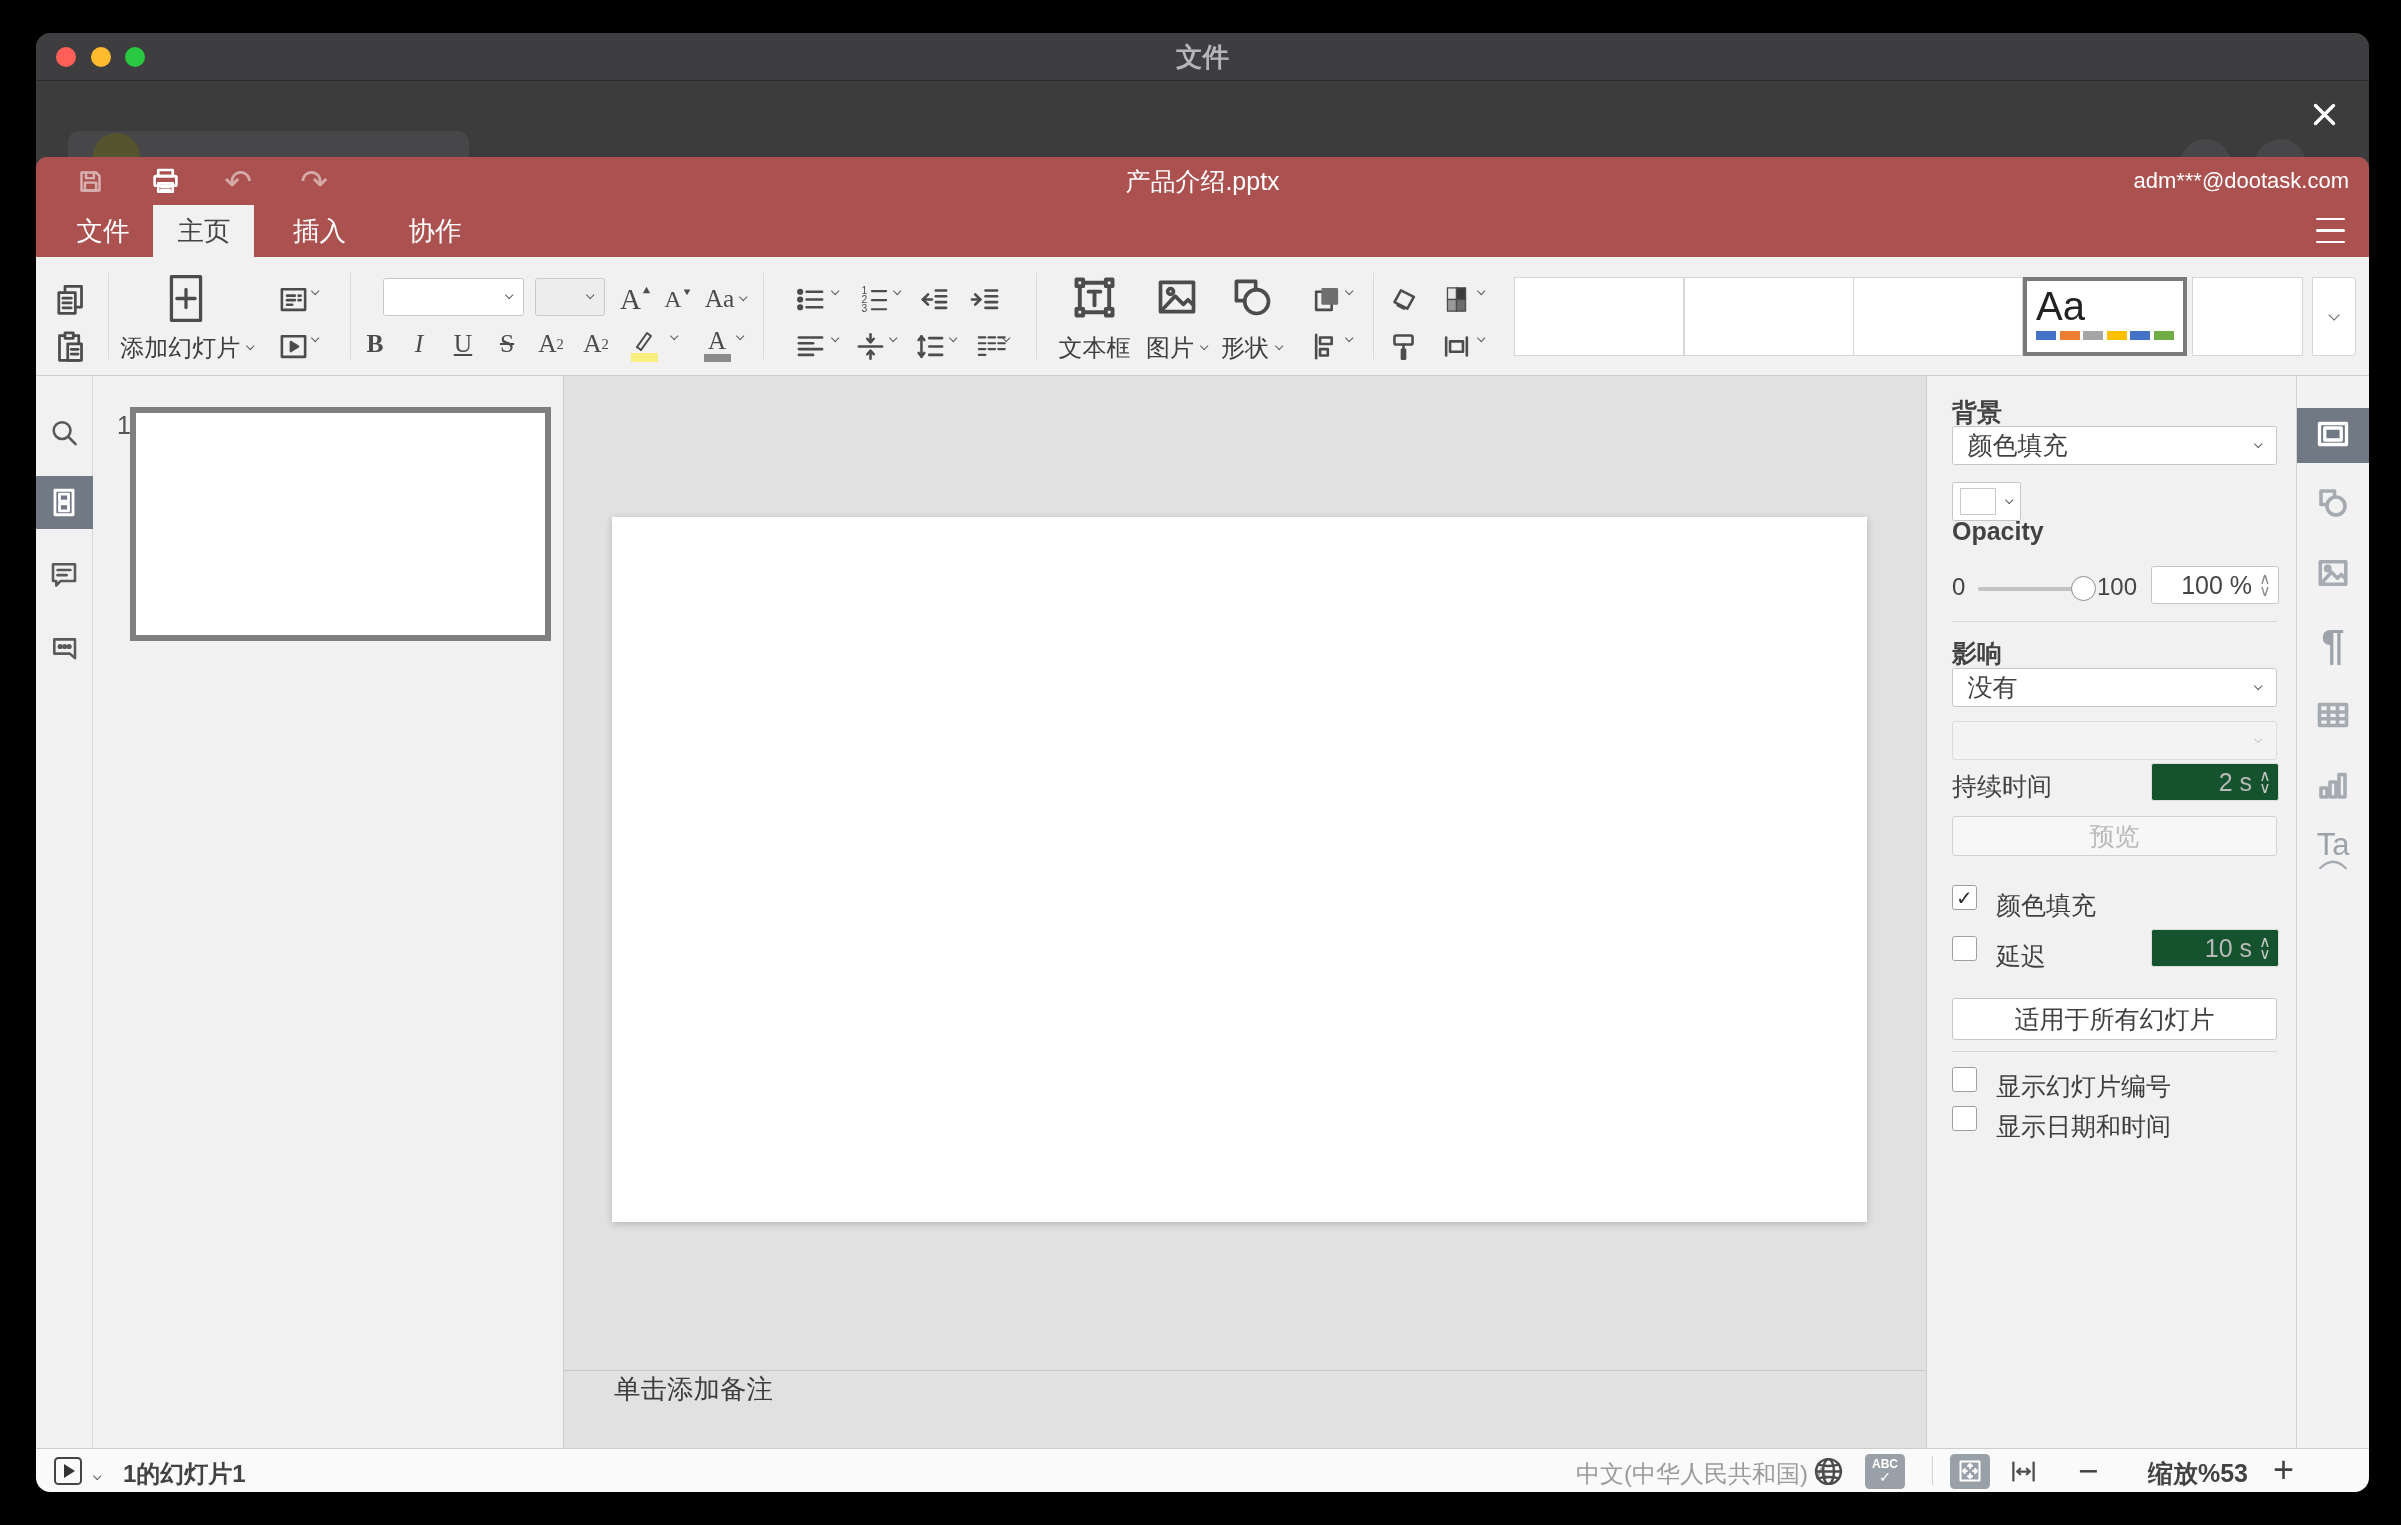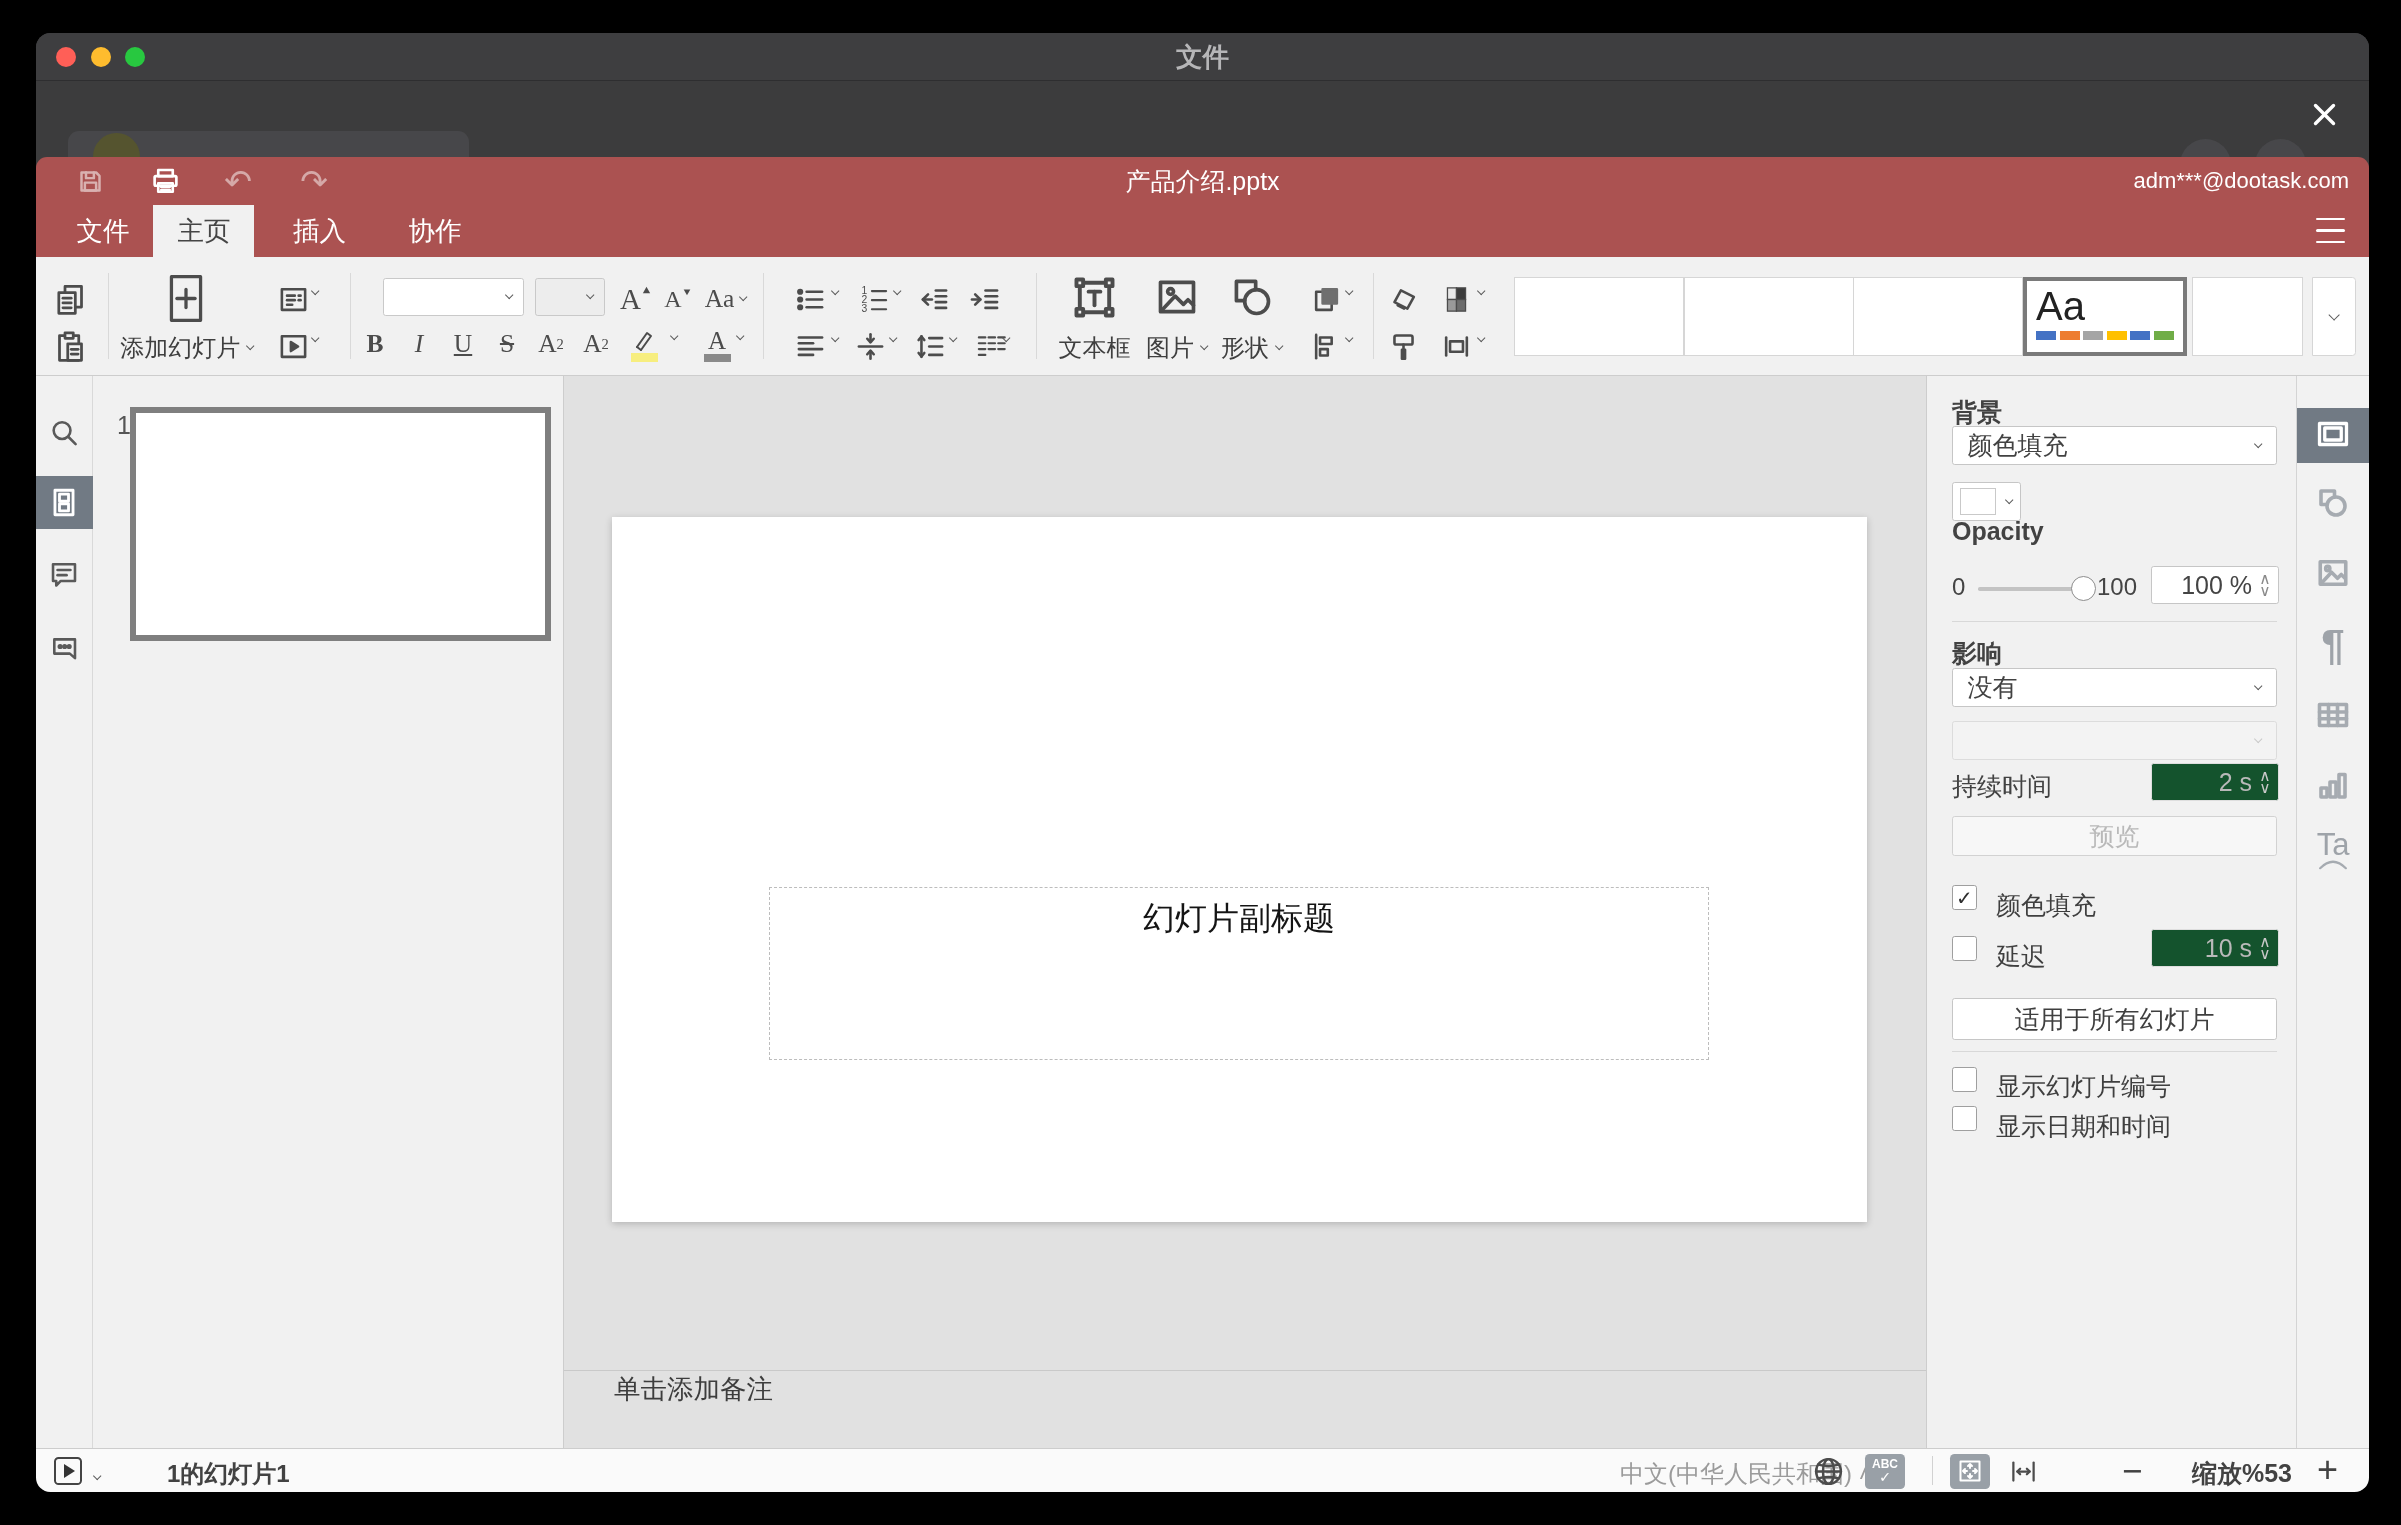--- a/index.html
+++ b/index.html
@@ -61,21 +61,21 @@
   .spin.dis .arr{color:#c9c9c9;}
   .pbtn{position:absolute;left:25px;width:325px;height:40px;border:0.9px solid #d2d2d2;border-radius:2.7px;background:#f7f7f7;display:flex;align-items:center;justify-content:center;color:#b9b9b9;cursor:default;}
   .pbtn.en{background:#fff;border-color:#c6c6c6;color:#3f3f3f;cursor:pointer;}
   .chk{position:absolute;left:25px;width:25px;height:25px;border:1.8px solid #9f9f9f;border-radius:2.7px;background:#fff;display:flex;align-items:center;justify-content:center;font-size:20px;color:#2e2e2e;cursor:pointer;}
   .clabel{position:absolute;left:69px;color:#3f3f3f;}
   .hdiv{position:absolute;left:25px;width:325px;height:0.9px;background:#d8d8d8;}
   .rstrip{width:73px;background:#f2f2f2;border-left:0.9px solid #d4d4d4;position:relative;flex:0 0 auto;}
   .rsel{position:absolute;left:0;width:73px;top:32px;height:55px;background:#717a84;}
   
   .statusbar{height:44px;background:#fafafa;border-top:0.9px solid #cdcdcd;position:relative;flex:0 0 auto;}
-  .st{position:absolute;font-size:24px;color:#424242;margin-left:44px;}
+  .st{position:absolute;font-size:24px;color:#424242;}
   .stbtn{position:absolute;top:4.6px;width:40px;height:35px;background:#99a0a7;border-radius:4.6px;display:flex;flex-direction:column;align-items:center;justify-content:center;cursor:pointer;}
   svg.tk{stroke:#4c4c4c;fill:none;stroke-width:2;stroke-linecap:round;stroke-linejoin:round;}
   svg.wt{stroke:#fff;fill:none;stroke-width:2.2;stroke-linecap:round;stroke-linejoin:round;}
   svg.gr{stroke:#a6abb1;fill:none;stroke-width:2.4;stroke-linecap:round;stroke-linejoin:round;}
 </style>
 </head>
 <body>
 
 <div class="screen">
   <div class="window">
@@ -505,23 +505,20 @@
       </div>
 
       <div class="thumbs">
         <div style="position:absolute;left:24px;top:35px;font-size:25px;color:#555;">1</div>
         <div class="thumb"></div>
       </div>
 
       <div class="centercol">
         <div class="canvas">
           <div class="slide">
-            <div class="ph" style="top:370px;height:173px;align-items:flex-start;">
-              <div style="font-size:32px;color:#141414;padding-top:9px;">幻灯片副标题</div>
-            </div>
           </div>
         </div>
         <div class="notes">
           <span>单击添加备注</span>
         </div>
       </div>
 
       <div class="rpanel">
         <div class="plabel" style="top:20px;">背景</div>
         <div class="sel" style="top:50px;">

